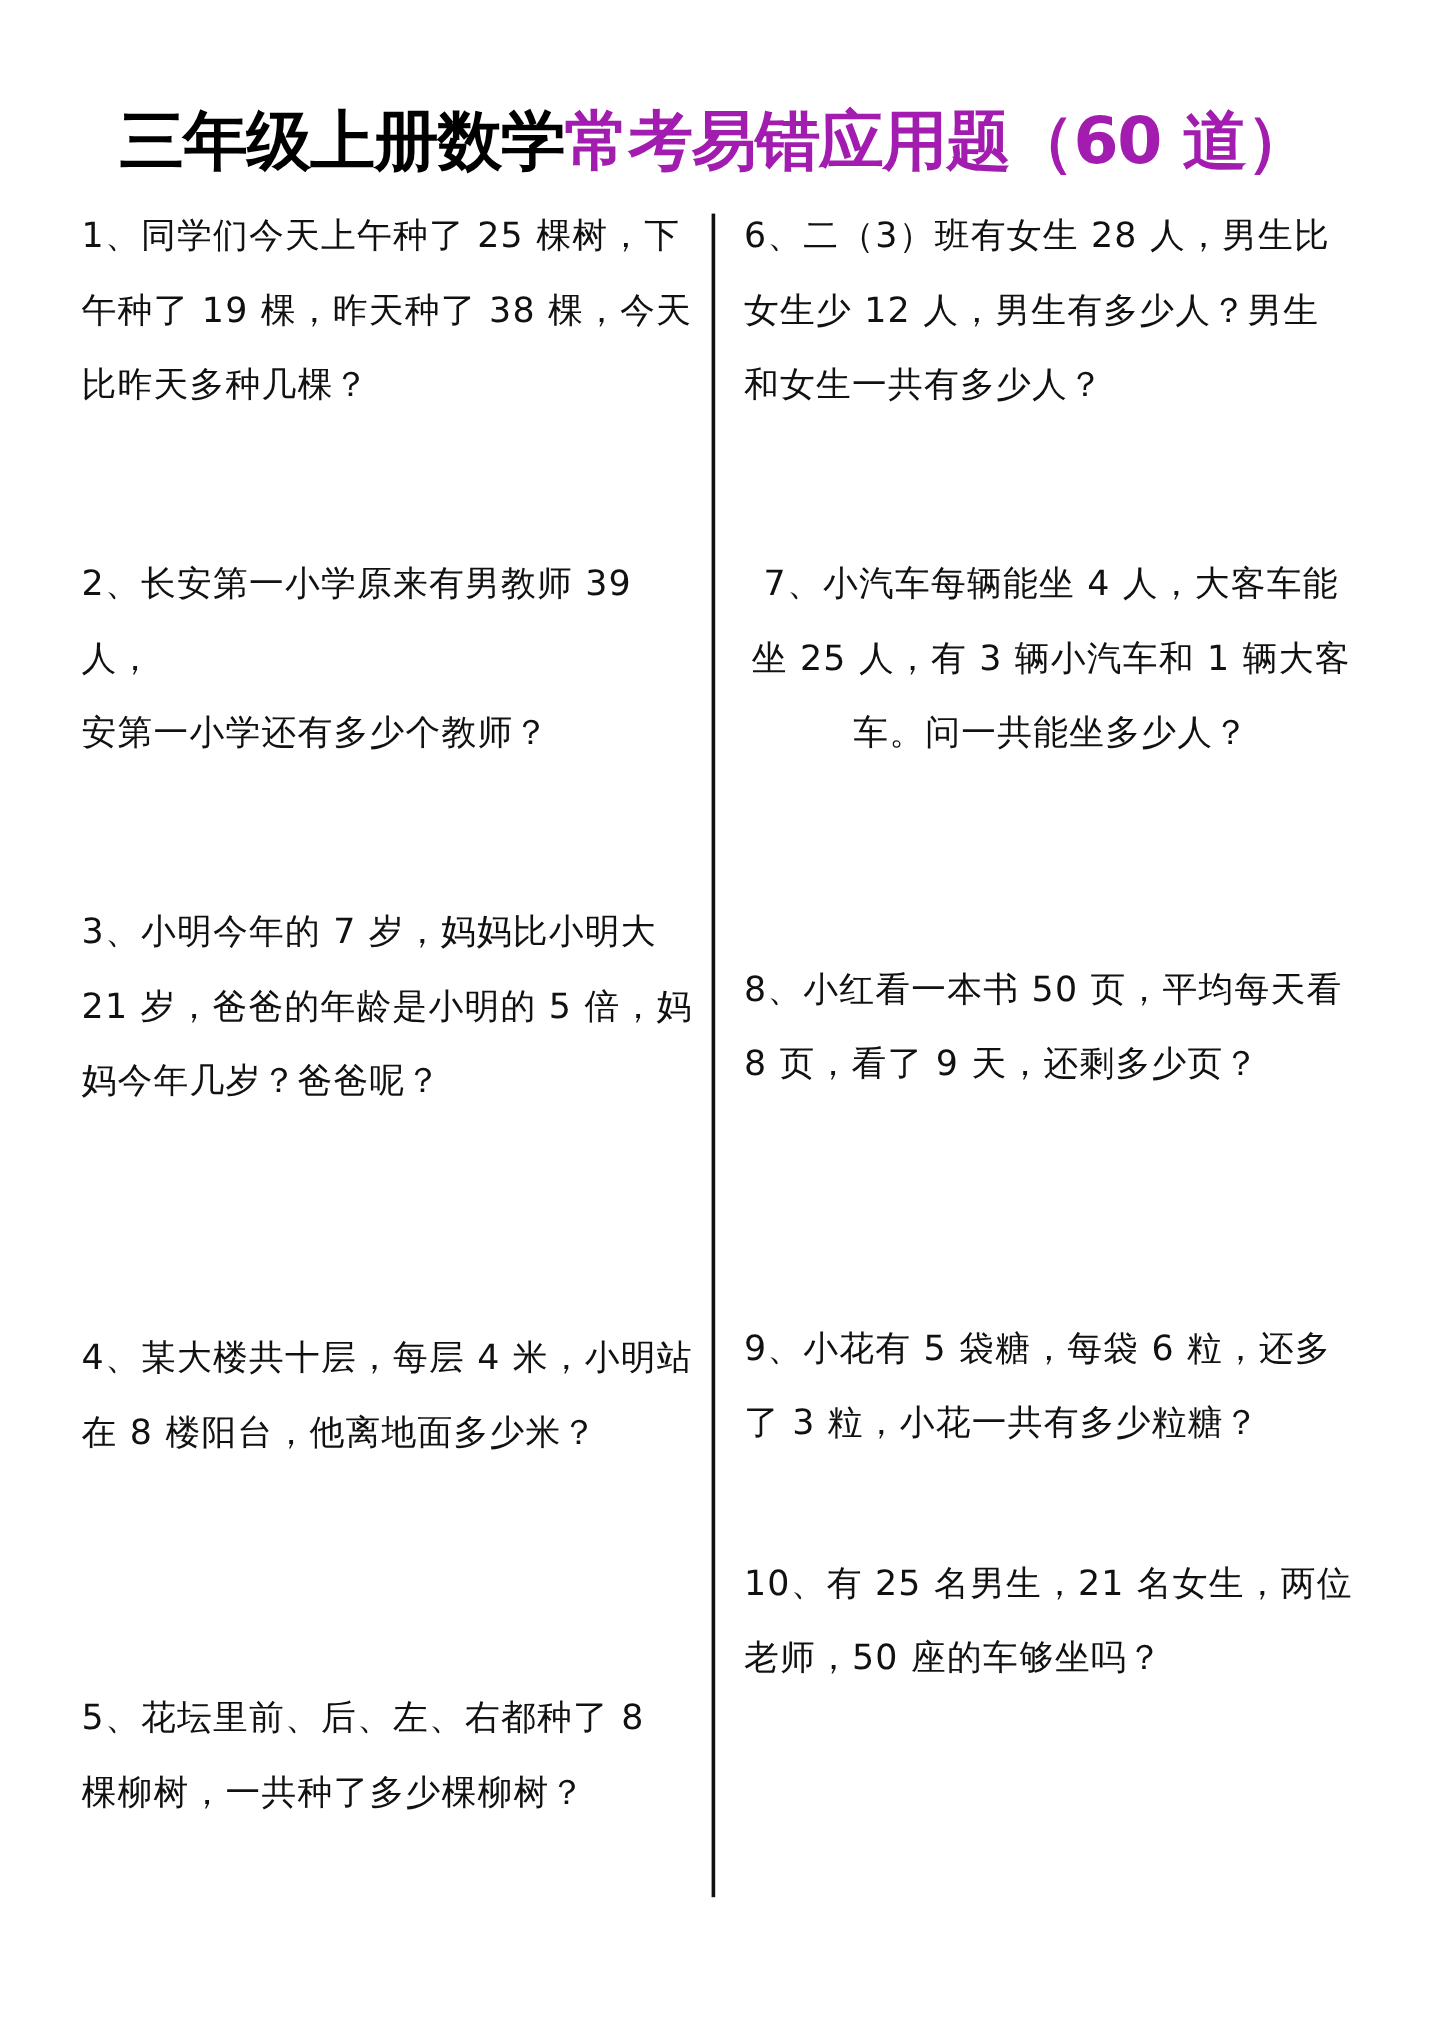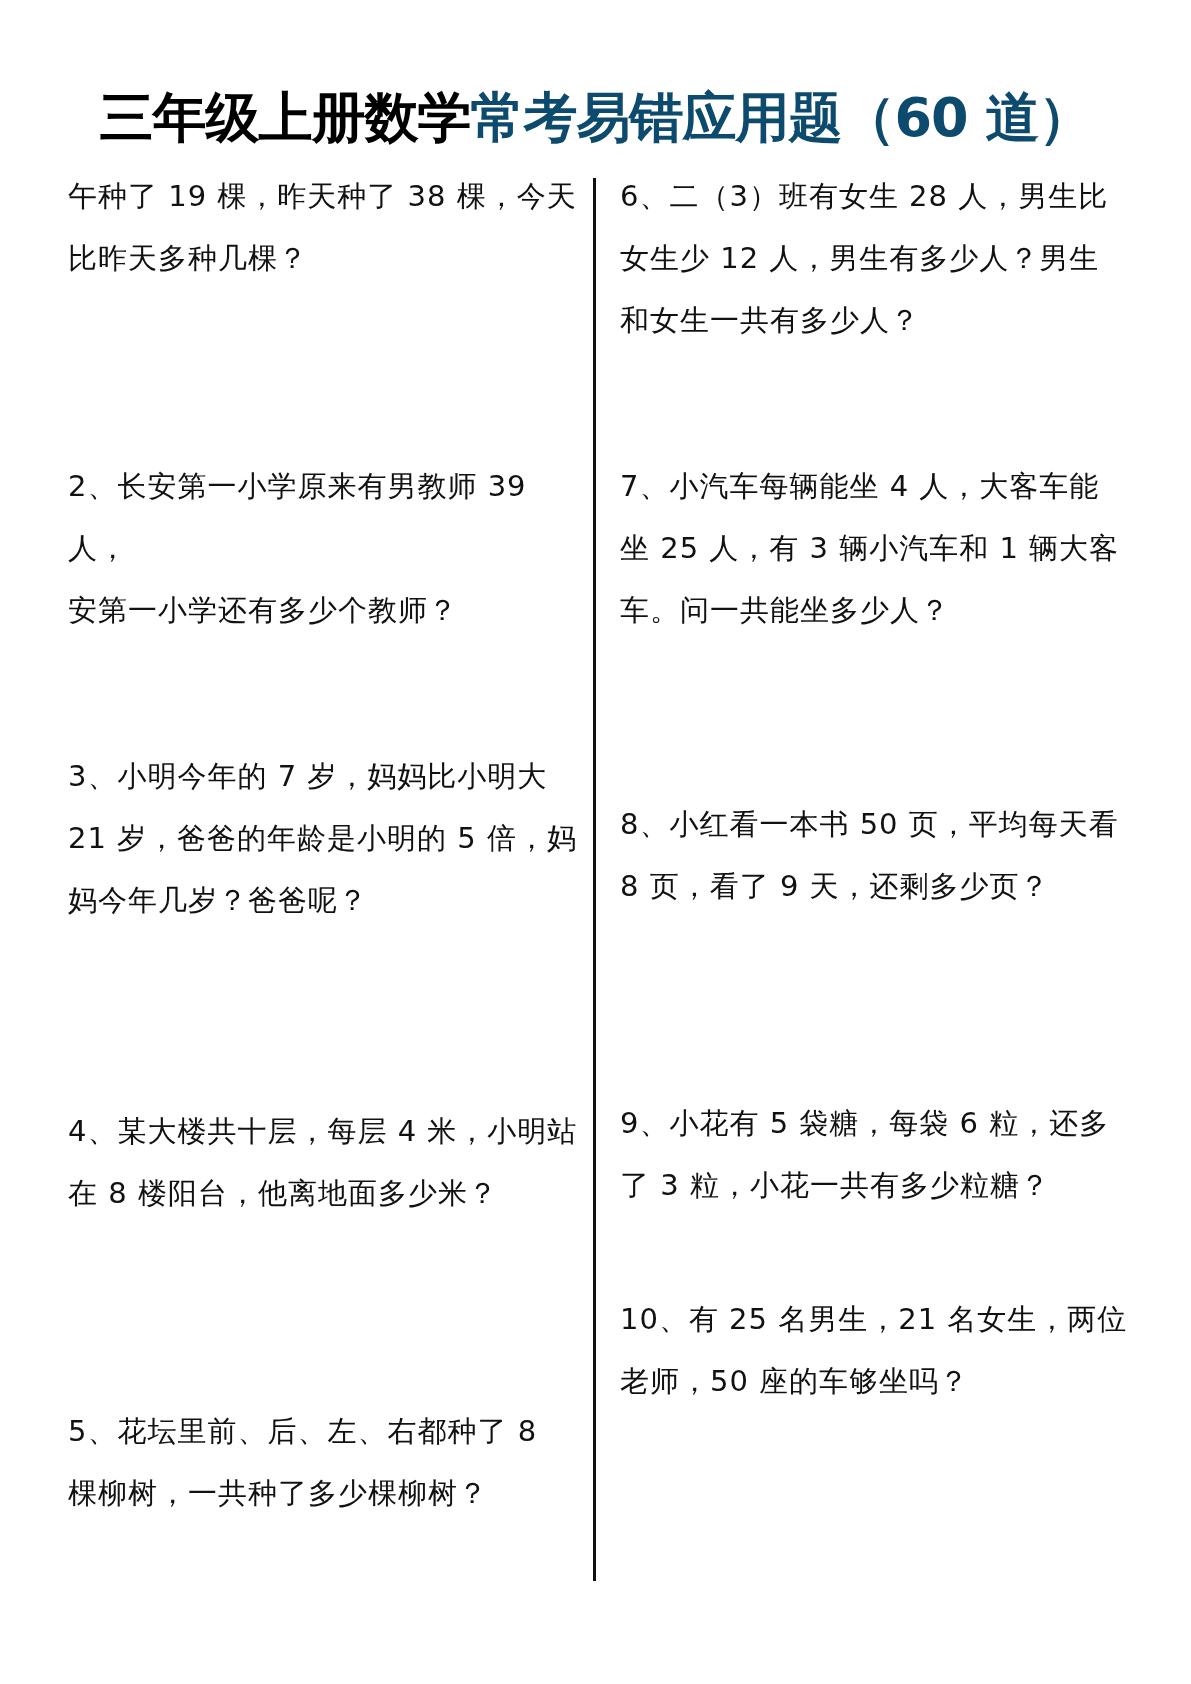--- a/index.html
+++ b/index.html
@@ -22,21 +22,21 @@
       width: 1191px;
       text-align: center;
       font-family: "DejaVu Sans", "Liberation Sans", sans-serif;
       font-weight: bold;
       font-size: 54px;
       line-height: 80px;
       letter-spacing: -1px;
       white-space: nowrap;
     }
     .title .black { color: #000000; font-family: Liberation Serif, serif; }
-    .title .blue { color: #0c4a6e; }
+    .title .blue { color: #a21caf; }
     .divider {
       position: absolute;
       left: 593px;
       top: 178px;
       width: 3px;
       height: 1403px;
       background: #111111;
     }
     .problem {
       position: absolute;
@@ -51,20 +51,21 @@
 </head>
 <body>
 
 <div class="title">
   <span class="black">三年级上册数学</span><span class="blue">常考易错应用题（60 道）</span>
 </div>
 
 <div class="divider"></div>
 
 <div class="problem col-left" style="top:165px;">
+  <div>1、同学们今天上午种了 25 棵树，下</div>
   <div>午种了 19 棵，昨天种了 38 棵，今天</div>
   <div>比昨天多种几棵？</div>
 </div>
 
 <div class="problem col-left" style="top:455px;">
   <div>2、长安第一小学原来有男教师 39 人，</div>
   <div>安第一小学还有多少个教师？</div>
 </div>
 
 <div class="problem col-left" style="top:745px;">
@@ -82,21 +83,21 @@
   <div>5、花坛里前、后、左、右都种了 8</div>
   <div>棵柳树，一共种了多少棵柳树？</div>
 </div>
 
 <div class="problem col-right" style="top:165px;">
   <div>6、二（3）班有女生 28 人，男生比</div>
   <div>女生少 12 人，男生有多少人？男生</div>
   <div>和女生一共有多少人？</div>
 </div>
 
-<div class="problem col-right" style="top:455px;">
+<div class="problem col-right" style="top:455px;text-align:center;">
   <div>7、小汽车每辆能坐 4 人，大客车能</div>
   <div>坐 25 人，有 3 辆小汽车和 1 辆大客</div>
   <div>车。问一共能坐多少人？</div>
 </div>
 
 <div class="problem col-right" style="top:793px;">
   <div>8、小红看一本书 50 页，平均每天看</div>
   <div>8 页，看了 9 天，还剩多少页？</div>
 </div>
 

